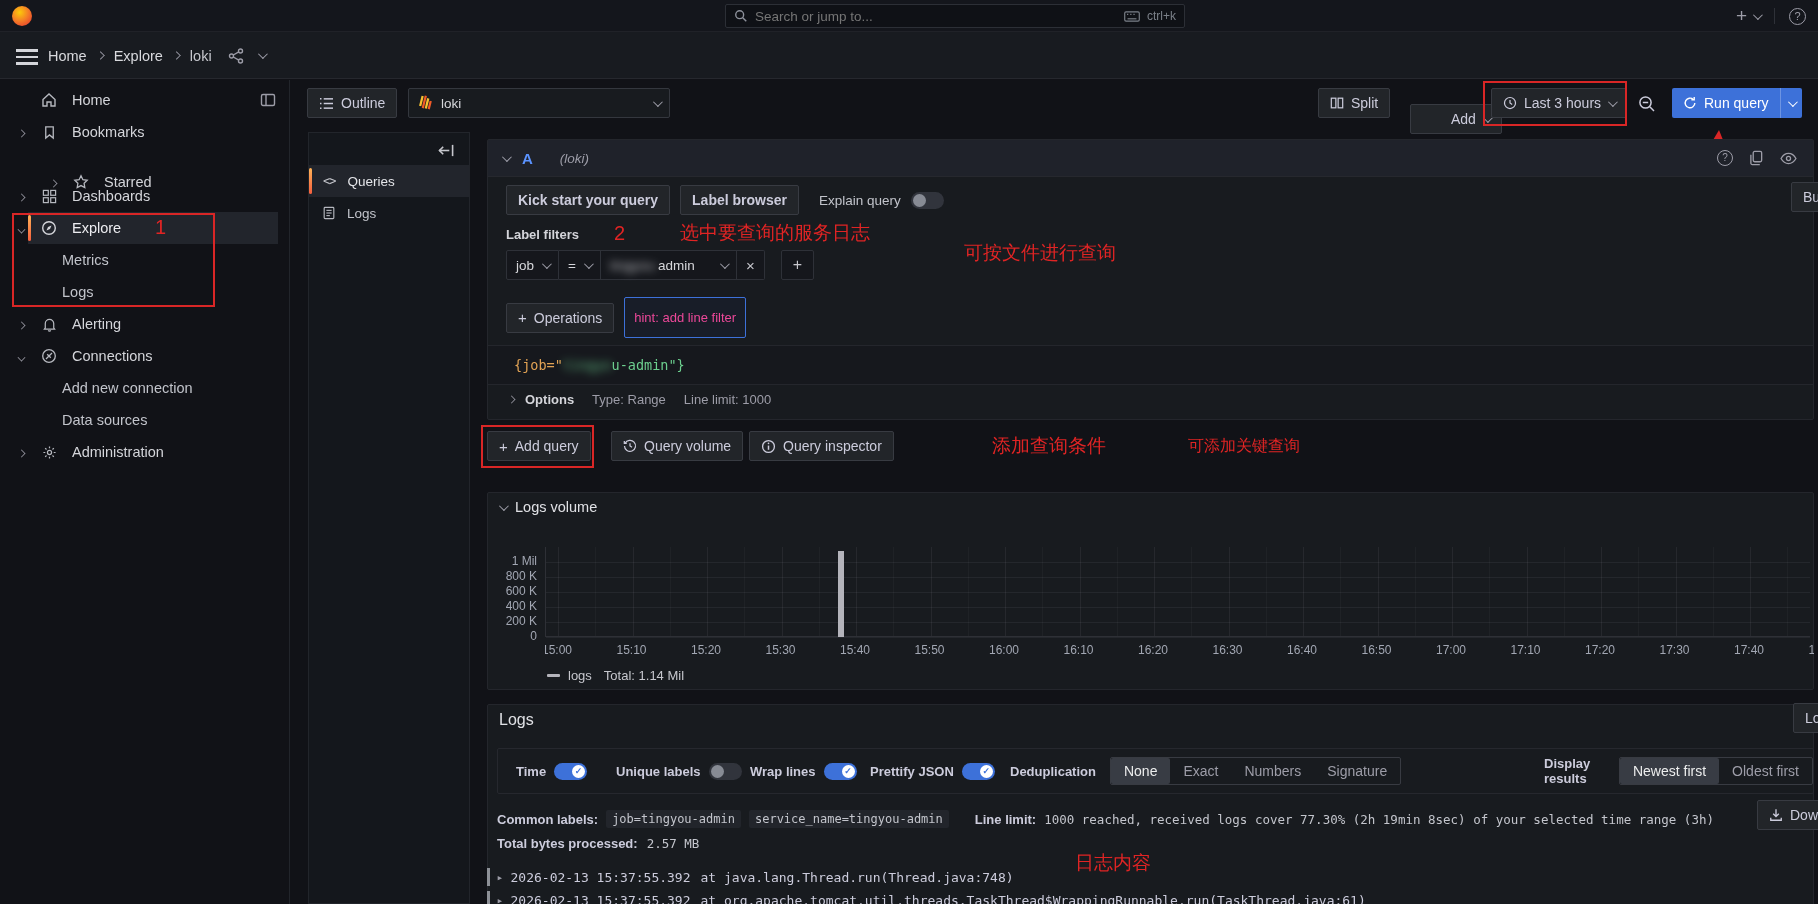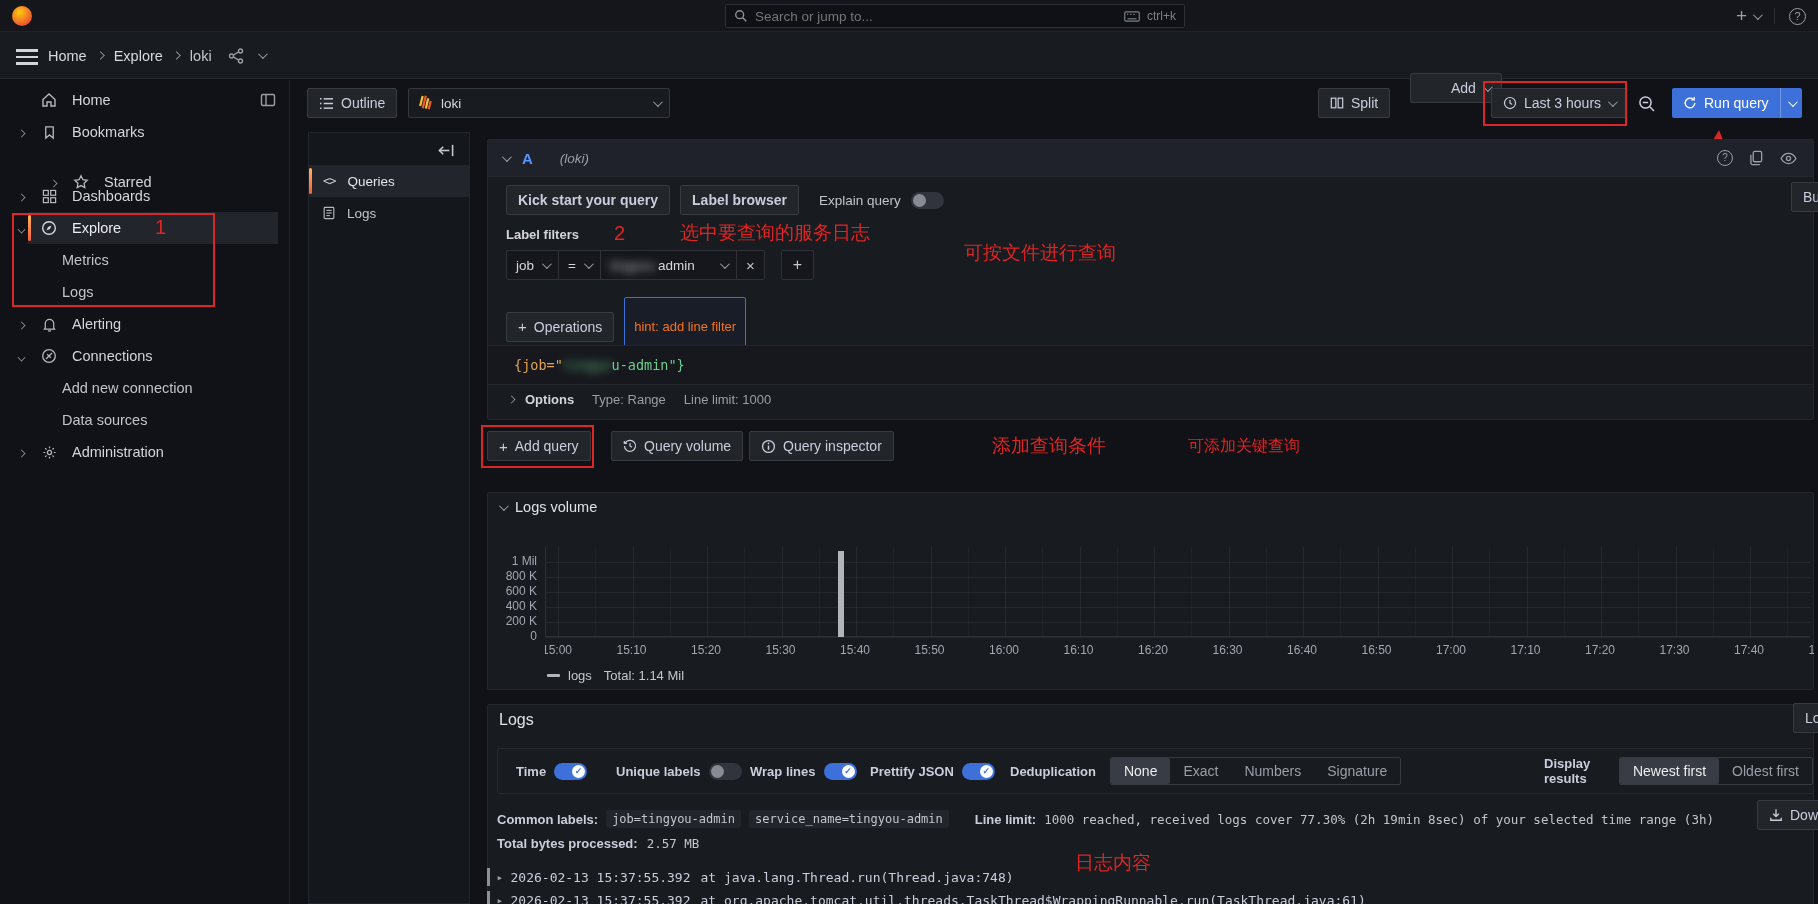--- a/index.html
+++ b/index.html
@@ -53,21 +53,21 @@
   .seg-group { display:inline-flex; border:1px solid #383b42; border-radius:2px; background:#181b1f; }
   .seg { padding:5px 13px; font-size:14px; color:#9d9da8; cursor:pointer; white-space:nowrap; }
   .seg.sel { background:#383c44; color:#eceded; font-weight:500; border-radius:2px; }
   
   .panel { position:absolute; background:#181b1f; border:1px solid #24262c; border-radius:2px; }
   .red-box { position:absolute; border:2px solid #d92626; pointer-events:none; }
   .red-txt { position:absolute; color:#e02424; font-weight:500; pointer-events:none; }
   .mono { font-family:"DejaVu Sans Mono",monospace; }
   .badge { background:#22252b; padding:2px 6px; border-radius:2px; font-size:12px; color:#c3c5cc; }
   .blurred { filter:blur(4px); opacity:.85; }
-  .hintlink { border:1px solid #3d71d9; color:#f97316; font-size:13px; padding:21px 9px;
+  .hintlink { border:1px solid #3d71d9; color:#ec4899; font-size:13px; padding:12px 9px;
               border-radius:2px; cursor:pointer; background:#181d28;}
   
   #lv-plot { position:absolute; left:545px; top:547px; width:1265px; height:90px;
              border-left:1px solid rgba(204,204,220,0.12); border-bottom:1px solid rgba(204,204,220,0.12); }
   .hgrid { position:absolute; left:0; width:100%; height:1px; background:rgba(204,204,220,0.07); }
   .vgrid { position:absolute; top:0; width:1px; height:100%; background:rgba(204,204,220,0.05); }
   .ytick { position:absolute; right:0; width:60px; text-align:right; font-size:12px; color:#a2a7b3; }
   .xtick { position:absolute; width:44px; text-align:center; font-size:12px; color:#a2a7b3; }
   .logrow { position:absolute; left:487px; height:22px; display:flex; align-items:center;
             font-size:13px; color:#ccccdc; cursor:pointer; width:1320px;}
@@ -273,21 +273,21 @@
   </div>
 
   <div class="btn abs" style="left:1318px;top:88px;">
     <svg class="ic" width="14" height="14" viewBox="0 0 16 16">
       <rect x="1.5" y="2.5" width="5.2" height="11" fill="none" stroke="#ccccdc" stroke-width="1.4"></rect>
       <rect x="9.3" y="2.5" width="5.2" height="11" fill="none" stroke="#ccccdc" stroke-width="1.4"></rect>
     </svg>
     <span>Split</span>
   </div>
 
-  <div class="btn abs" style="left:1410px;top:73px;padding-left:40px;">
+  <div class="btn abs" style="left:1410px;top:104px;padding-left:40px;">
     <span>Add</span>
     <span class="chevdn"></span>
   </div>
 
   <div class="btn abs" style="left:1491px;top:88px;">
     <svg class="ic" width="14" height="14" viewBox="0 0 16 16">
       <circle cx="8" cy="8" r="6.3" fill="none" stroke="#ccccdc" stroke-width="1.4"></circle>
       <path d="M8 4.5V8l2.5 1.6" fill="none" stroke="#ccccdc" stroke-width="1.4"></path>
     </svg>
     <span>Last 3 hours</span>

